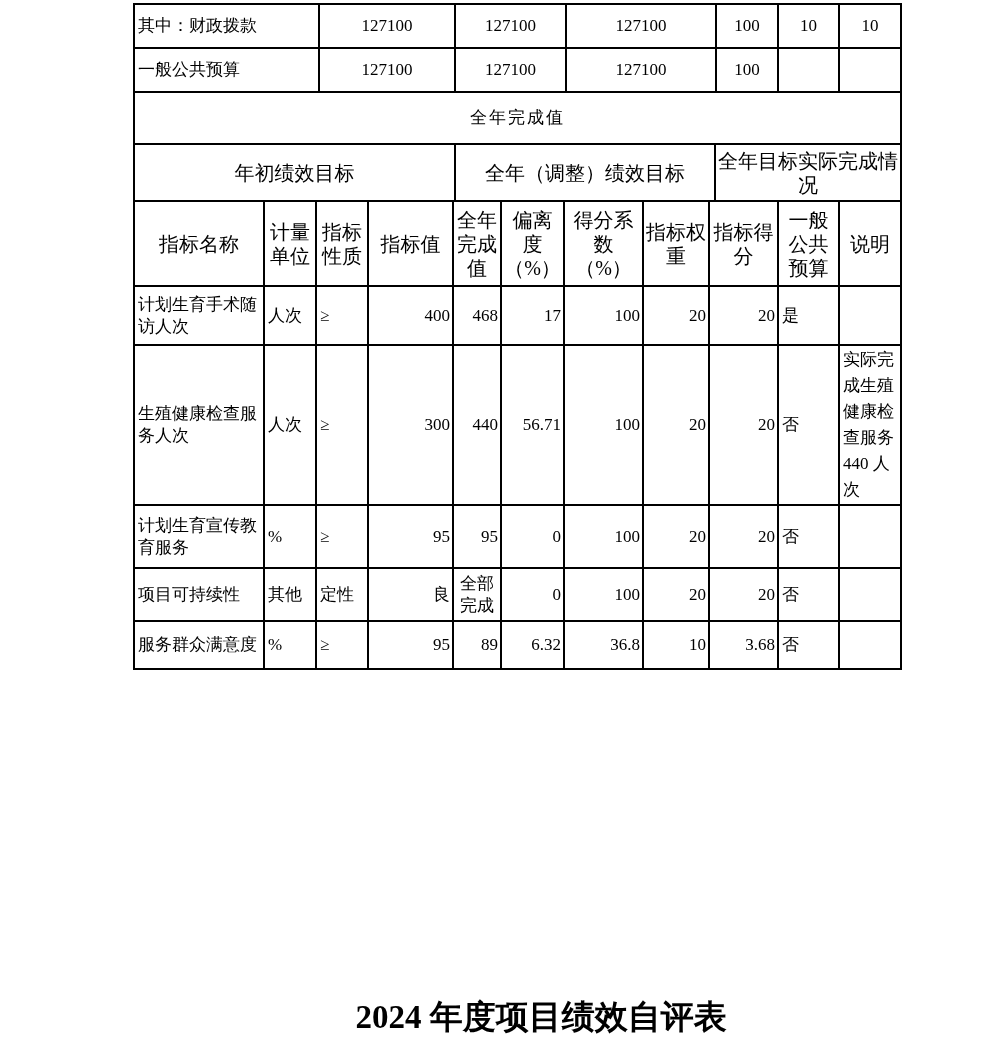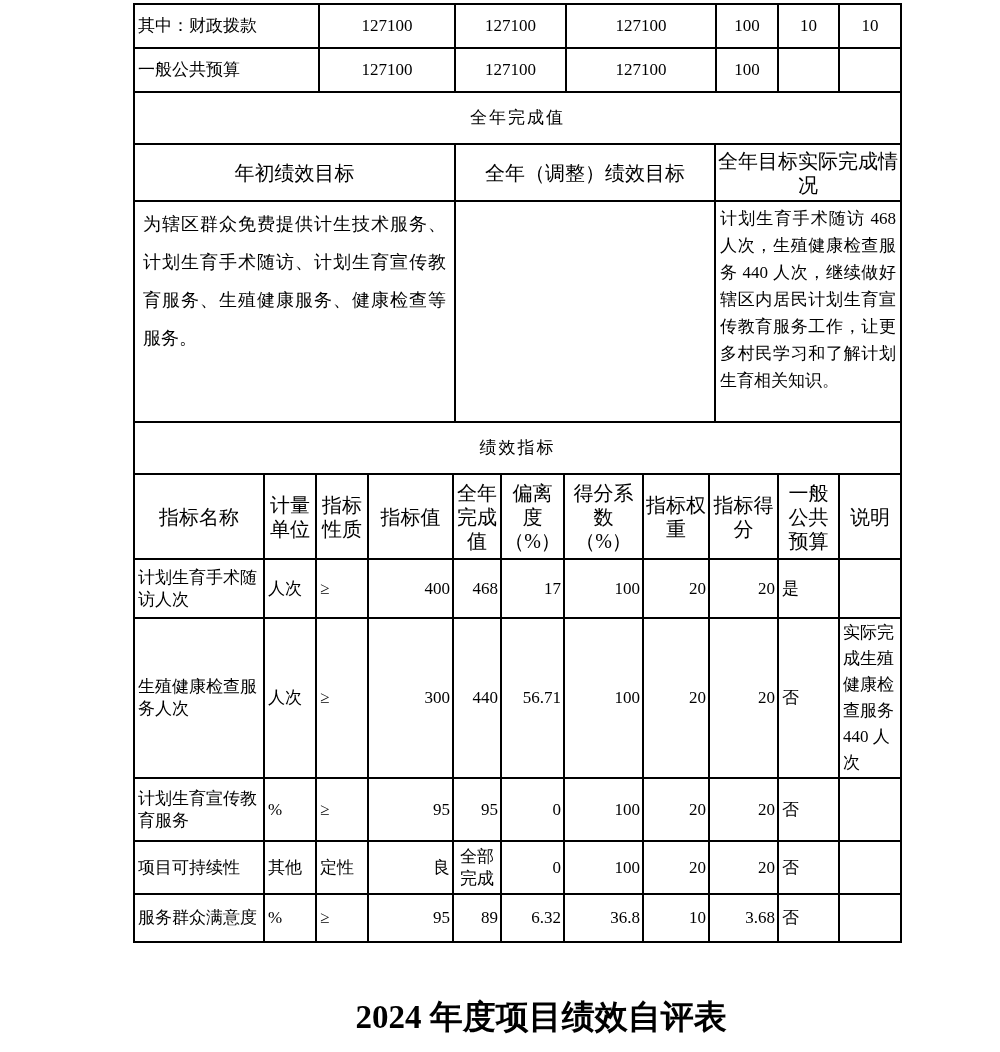--- a/index.html
+++ b/index.html
@@ -90,47 +90,39 @@
         <col style="width:186px">
     </colgroup>
     <tbody>
         <tr class="h52">
       <td class="sec" colspan="3">全年完成值</td>
     </tr>
     <tr class="h57">
       <td class="hd">年初绩效目标</td>
       <td class="hd">全年（调整）绩效目标</td>
       <td class="hd">全年目标实际完成情况</td>
-    </tr>
-    <tr class="h221">
-      <td class="goal-left">为辖区群众免费提供计生技术服务、计划生育手术随访、计划生育宣传教育服务、生殖健康服务、健康检查等服务。</td>
-      <td class="goal-left"></td>
-      <td class="goal-right">计划生育手术随访 468 人次，生殖健康检查服务 440 人次，继续做好辖区内居民计划生育宣传教育服务工作，让更多村民学习和了解计划生育相关知识。</td>
     </tr>
   </tbody>
     </table>
 
   <table class="tC">
     <colgroup>
       <col style="width:130px">
         <col style="width:52px">
         <col style="width:52px">
         <col style="width:85px">
       <col style="width:48px">
         <col style="width:63px">
         <col style="width:79px">
         <col style="width:66px">
       <col style="width:69px">
         <col style="width:61px">
         <col style="width:62px">
     </colgroup>
     <tbody>
-        <tr class="h52">
-      <td class="sec" colspan="11">绩效指标</td>
-    </tr>
     <tr class="h85">
       <td class="hd">指标名称</td>
       <td class="hd">计量单位</td>
       <td class="hd">指标性质</td>
       <td class="hd">指标值</td>
       <td class="hd">全年完成值</td>
       <td class="hd">偏离度（%）</td>
       <td class="hd">得分系数（%）</td>
       <td class="hd">指标权重</td>
       <td class="hd">指标得分</td>

